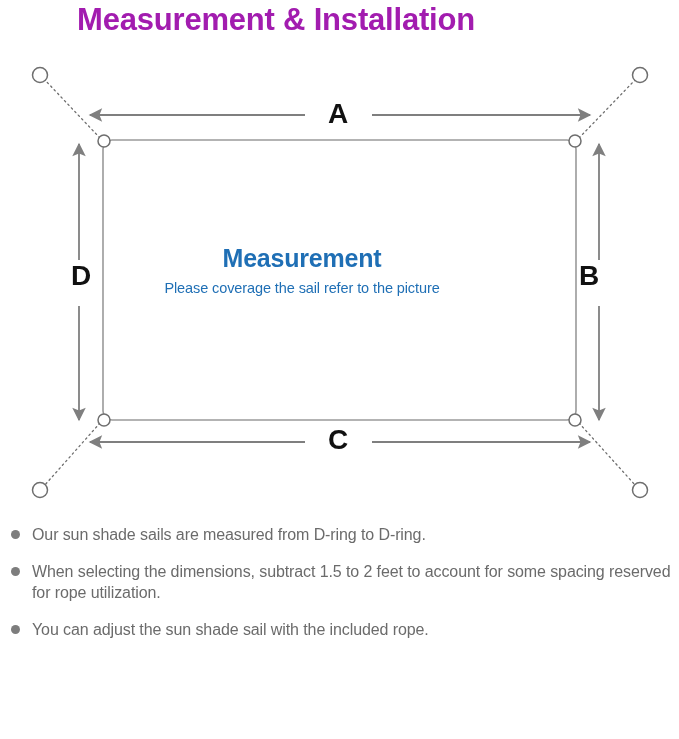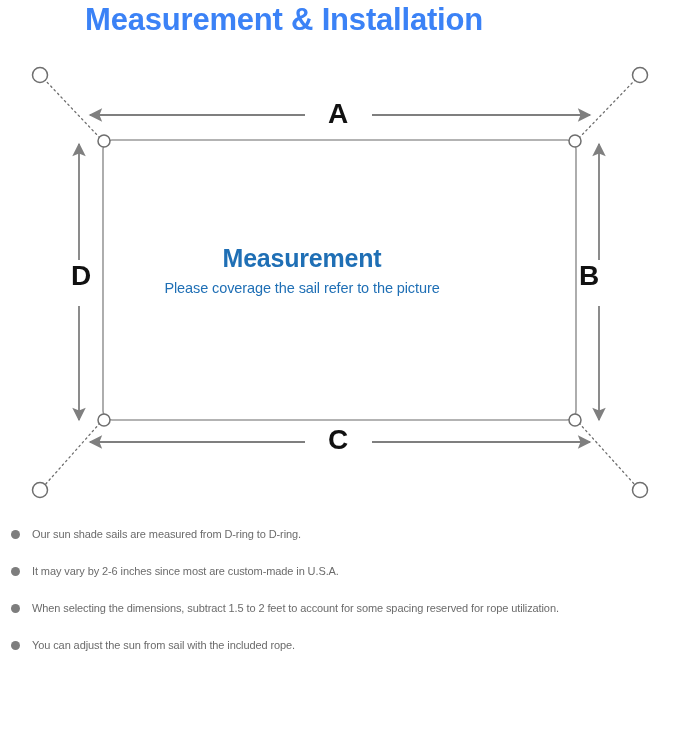--- a/index.html
+++ b/index.html
@@ -13,27 +13,27 @@
     position: relative;
     overflow: hidden;
     font-family: "Liberation Sans", sans-serif;
     -webkit-font-smoothing: antialiased;
   }
 
   
   .title {
     position: absolute;
     top: 0px;
-    left: 8px;
+    left: 0;
     width: 552px;
     text-align: center;
     font-family: "Liberation Sans", sans-serif;
     font-size: 31px;
     font-weight: bold;
-    color: #3b82f6;
+    color: #a21caf;
     letter-spacing: -0.2px;
     line-height: 40px;
   }
 
   
   .diagram {
     position: absolute;
     top: 48px;
     left: 0;
     width: 679px;
@@ -83,21 +83,21 @@
     position: absolute;
     top: 524px;
     left: 0;
     width: 679px;
   }
   .note-item {
     position: relative;
     padding-left: 32px;
     margin-bottom: 16px;
     color: #6b6b6b;
-    font-size: 11px;
+    font-size: 16px;
     line-height: 21px;
     letter-spacing: -0.1px;
     padding-right: 1px;
   }
   .note-item:last-child { margin-bottom: 0; }
   .note-bullet {
     position: absolute;
     left: 11px;
     top: 6px;
     width: 9px;
@@ -176,23 +176,19 @@
   <div class="dim-label dim-d">D</div>
 </div>
 
 <div class="notes">
   <div class="note-item">
     <span class="note-bullet"></span>
     <span>Our sun shade sails are measured from D-ring to D-ring.</span>
   </div>
   <div class="note-item">
     <span class="note-bullet"></span>
-    <span>It may vary by 2-6 inches since most are custom-made in U.S.A.</span>
-  </div>
-  <div class="note-item">
-    <span class="note-bullet"></span>
     <span>When selecting the dimensions, subtract 1.5 to 2 feet to account for some spacing reserved for rope utilization.</span>
   </div>
   <div class="note-item">
     <span class="note-bullet"></span>
-    <span>You can adjust the sun from sail with the included rope.</span>
+    <span>You can adjust the sun shade sail with the included rope.</span>
   </div>
 </div>
 
 </body></html>

